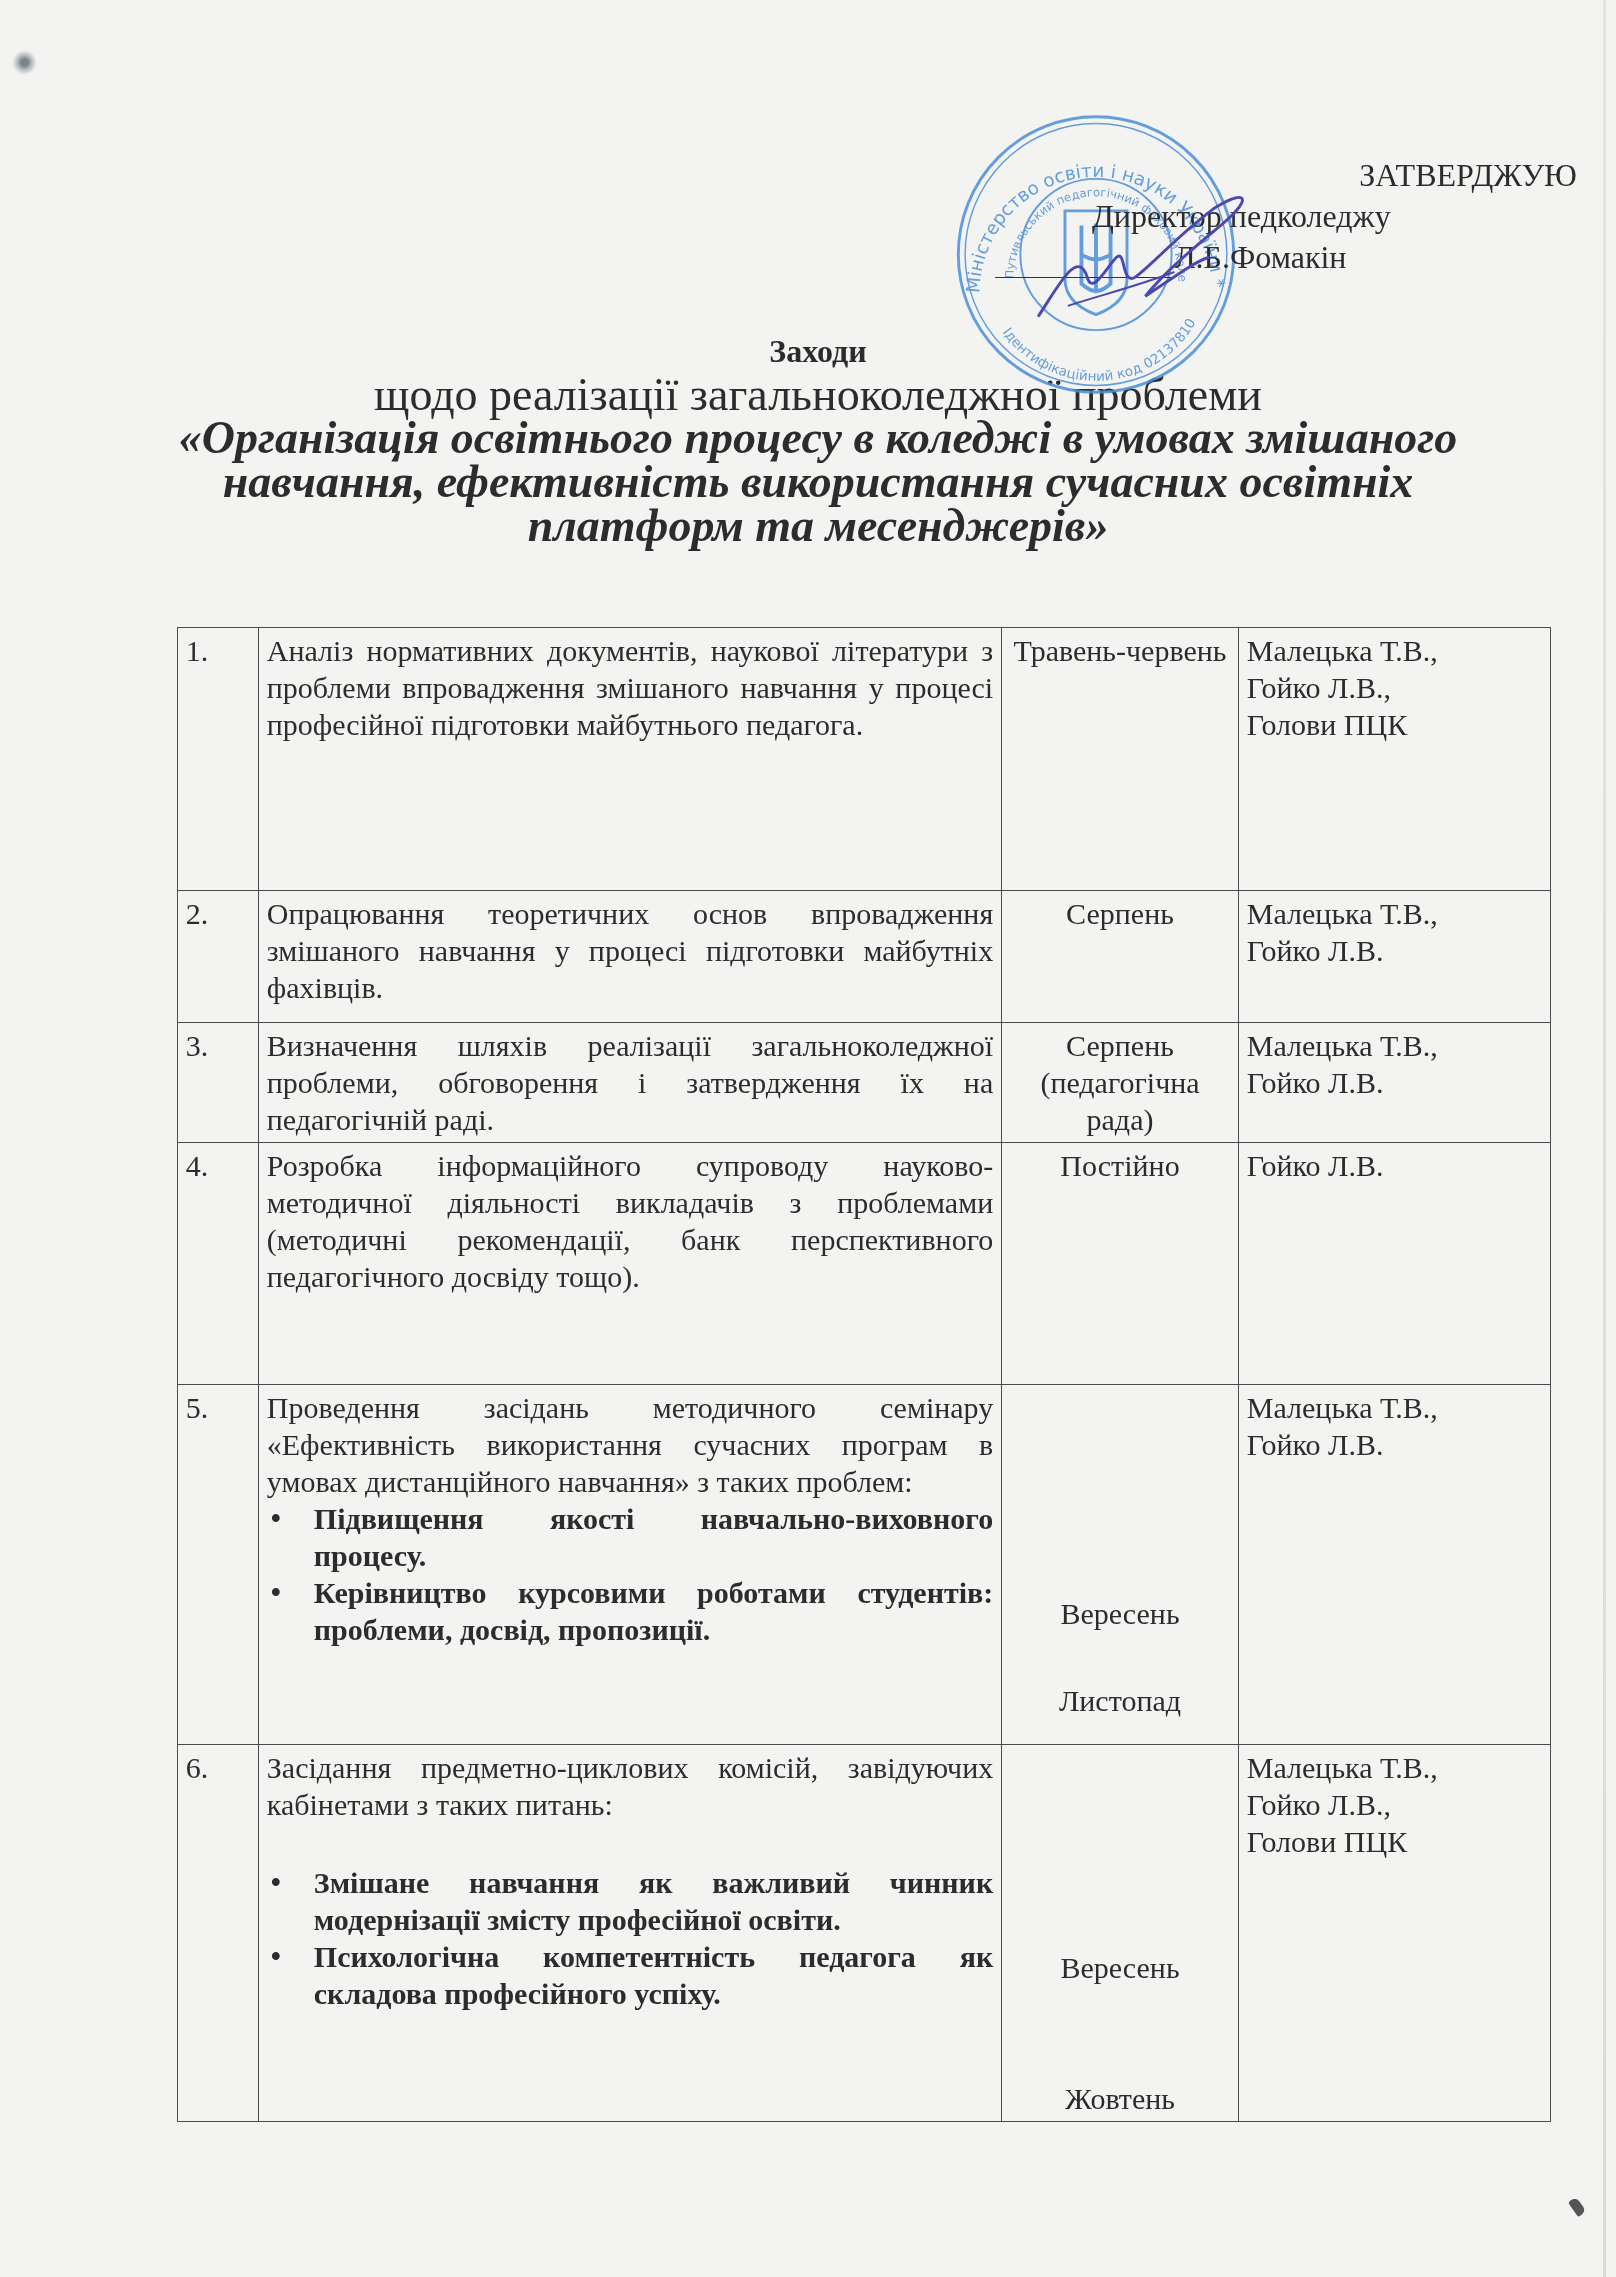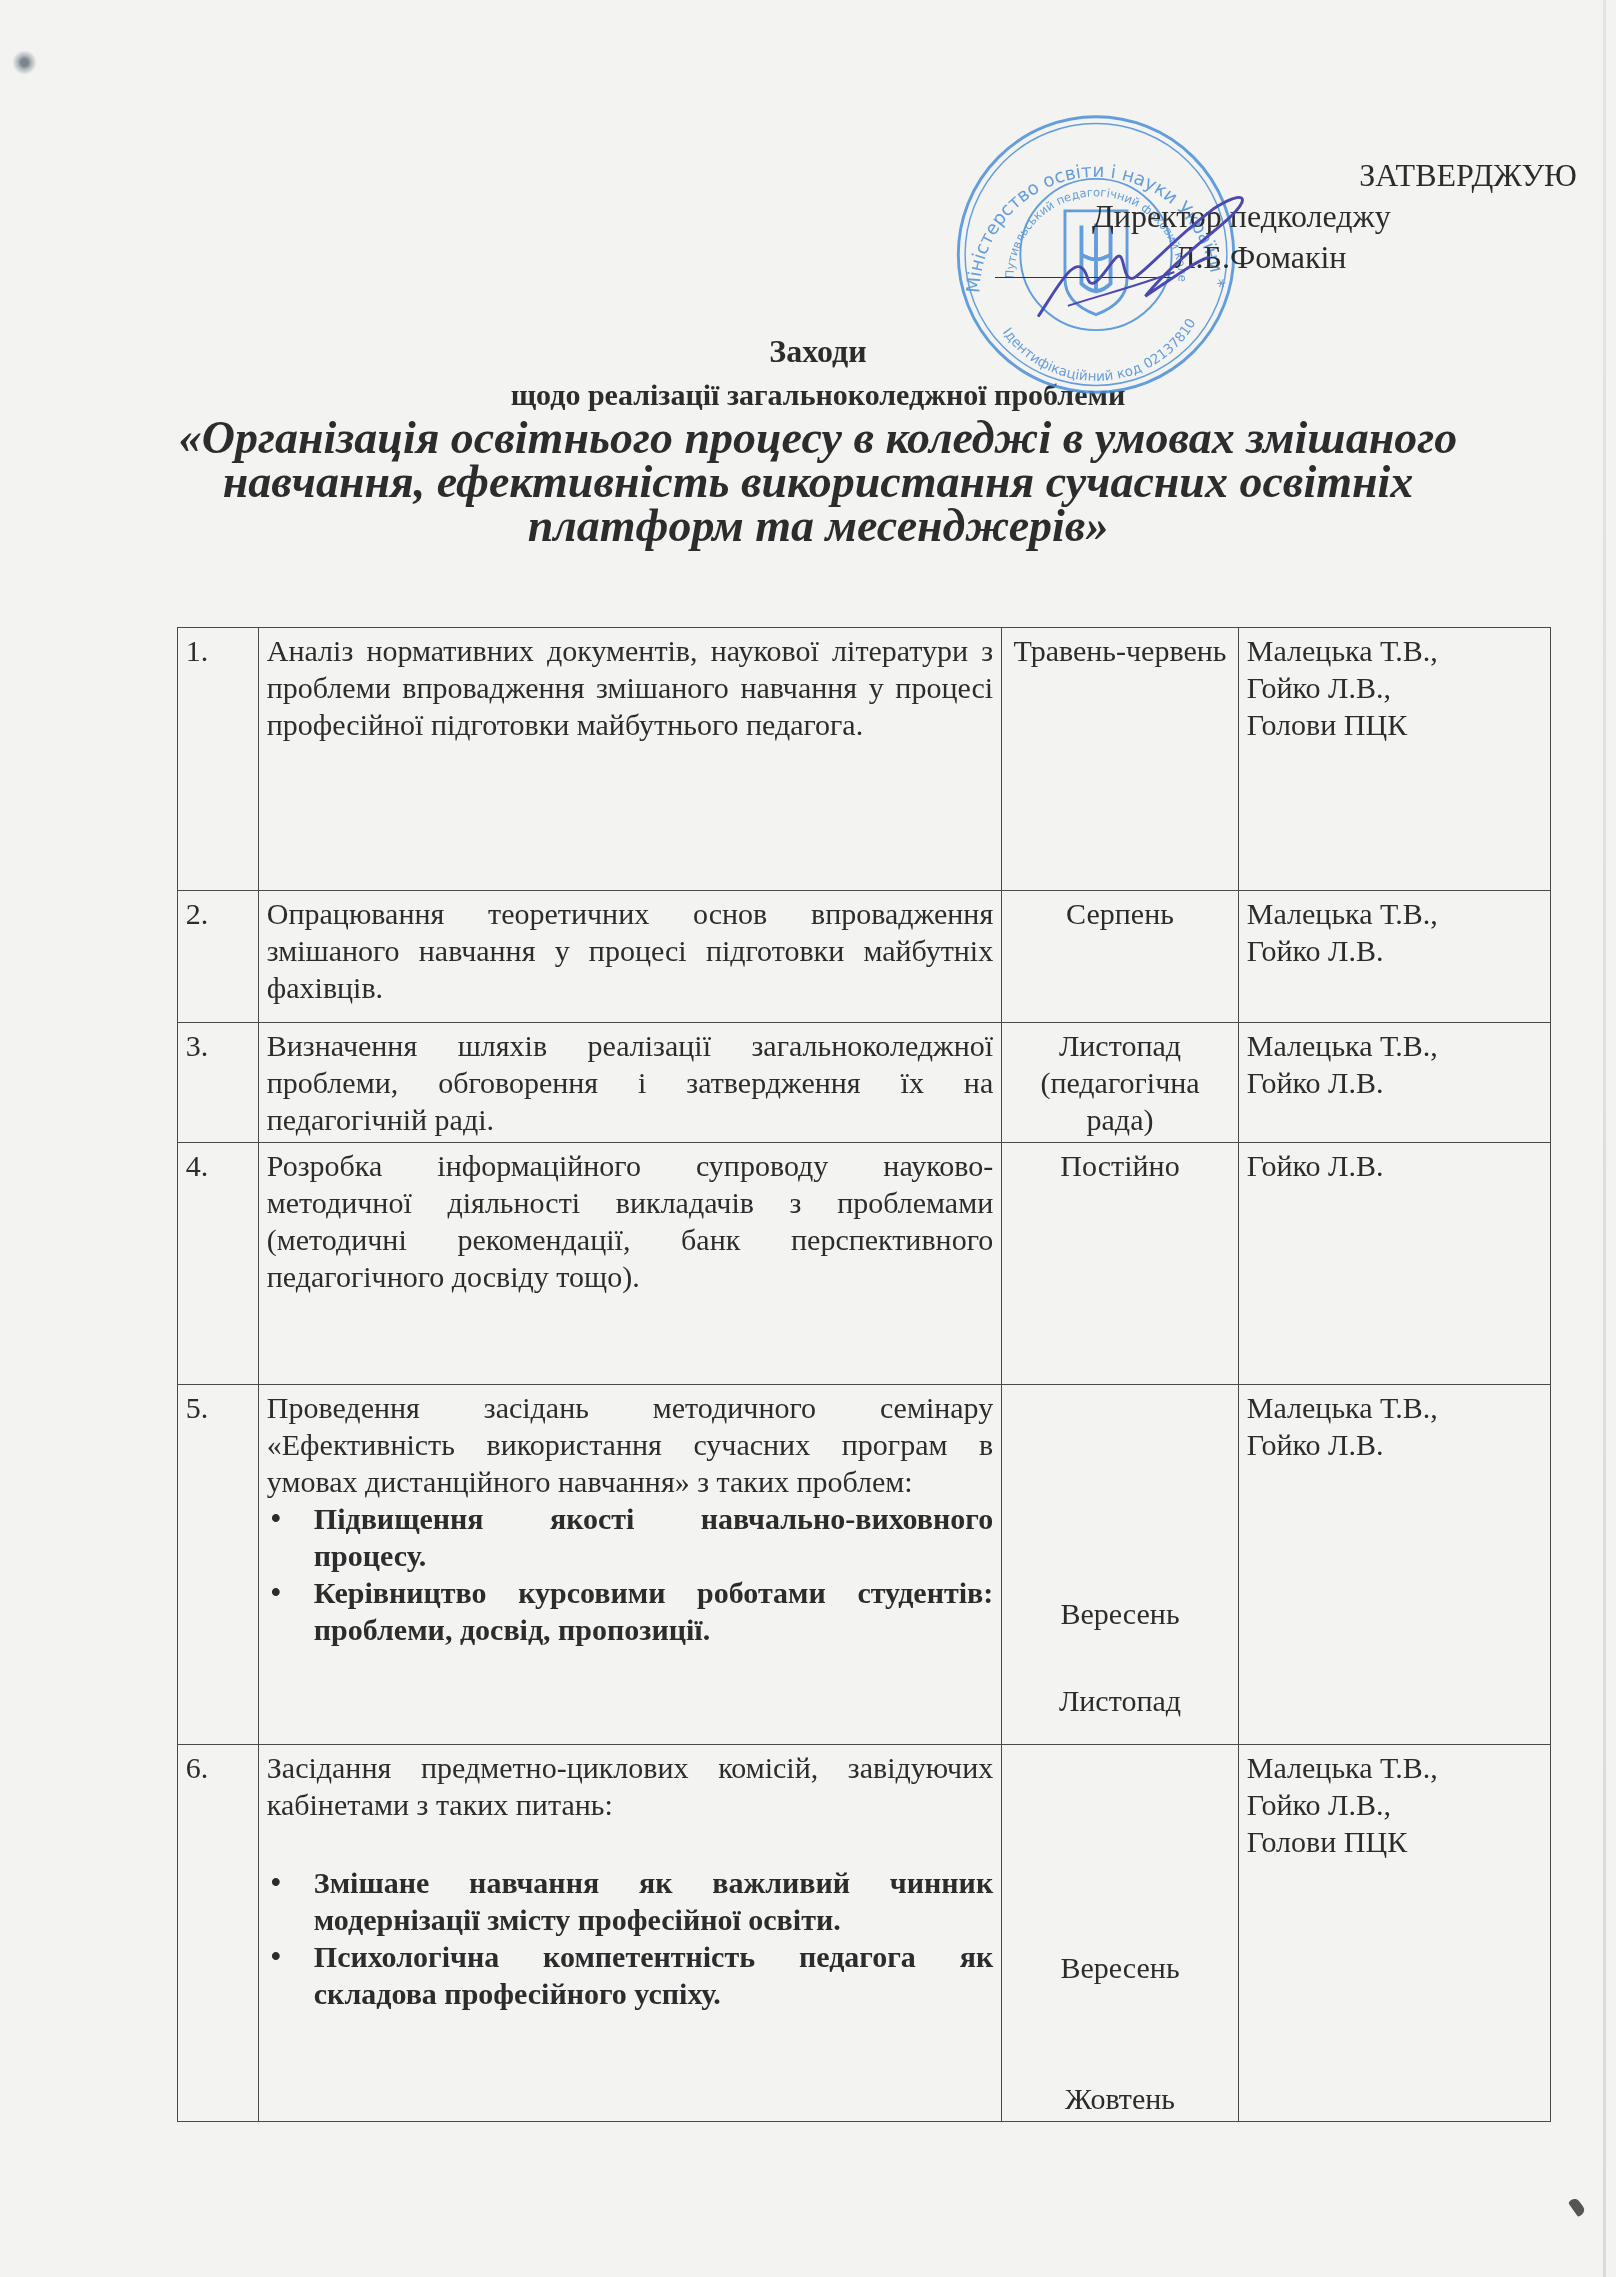--- a/index.html
+++ b/index.html
@@ -44,21 +44,21 @@
   }
   .signature {
     position: absolute; left: 1029px; top: 180px; width: 252px; height: 155px; z-index: 3;
   }
 
   
   .title-block {
     position: absolute; left: 155px; top: 320px; width: 1326px; text-align: center;
   }
   .title-main { font-weight: bold; font-size: 32px; line-height: 43px; margin-top: 9.7px; }
-  .title-sub { font-weight: bold; font-size: 30px; line-height: 43px; }
+  .title-sub { font-weight: normal; font-size: 46px; line-height: 43px; }
   .title-topic { font-weight: bold; font-style: italic; font-size: 46px; line-height: 44px; }
 
   
   table.plan {
     position: absolute; left: 177px; top: 627px; width: 1373px;
     border-collapse: collapse; table-layout: fixed;
     font-size: 30px; line-height: 37px;
   }
   table.plan td, table.plan th {
     border: 1.5px solid #4a4a4a; vertical-align: top; padding: 3.9px 7.8px 3.9px 7.8px;
@@ -165,21 +165,21 @@
     <td class="term">Серпень</td>
     <td class="resp">
       <div>Малецька Т.В.,</div>
       <div>Гойко Л.В.</div>
     </td>
   </tr>
 
   <tr class="r3">
     <td class="num">3.</td>
     <td class="content">Визначення шляхів реалізації загальноколеджної проблеми, обговорення і затвердження їх на педагогічній раді.</td>
-    <td class="term">Листопад (педагогічна рада)</td>
+    <td class="term">Серпень (педагогічна рада)</td>
     <td class="resp">
       <div>Малецька Т.В.,</div>
       <div>Гойко Л.В.</div>
     </td>
   </tr>
 
   <tr class="r4">
     <td class="num">4.</td>
     <td class="content">Розробка інформаційного супроводу науково-методичної діяльності викладачів з проблемами (методичні рекомендації, банк перспективного педагогічного досвіду тощо).</td>
     <td class="term">Постійно</td>

